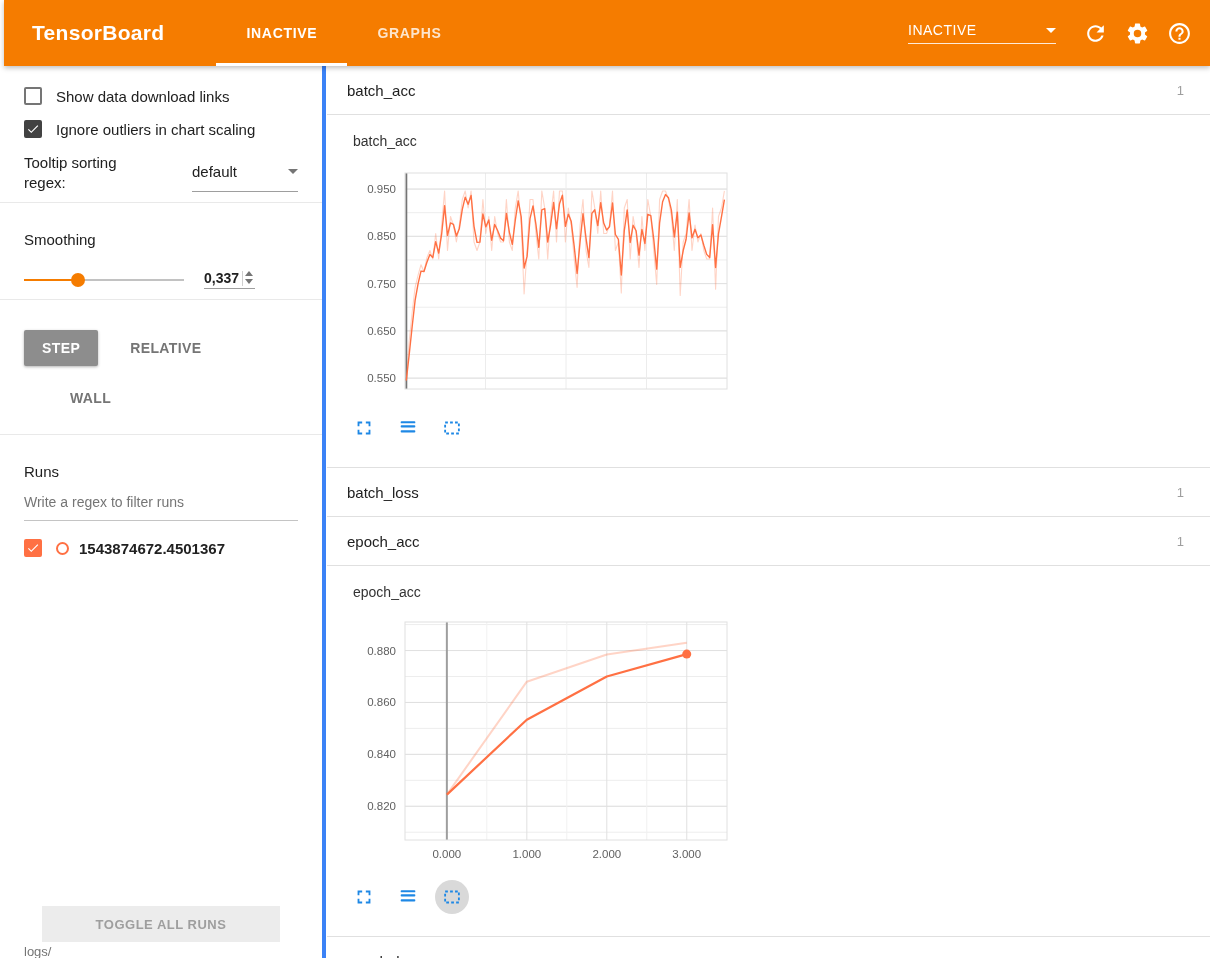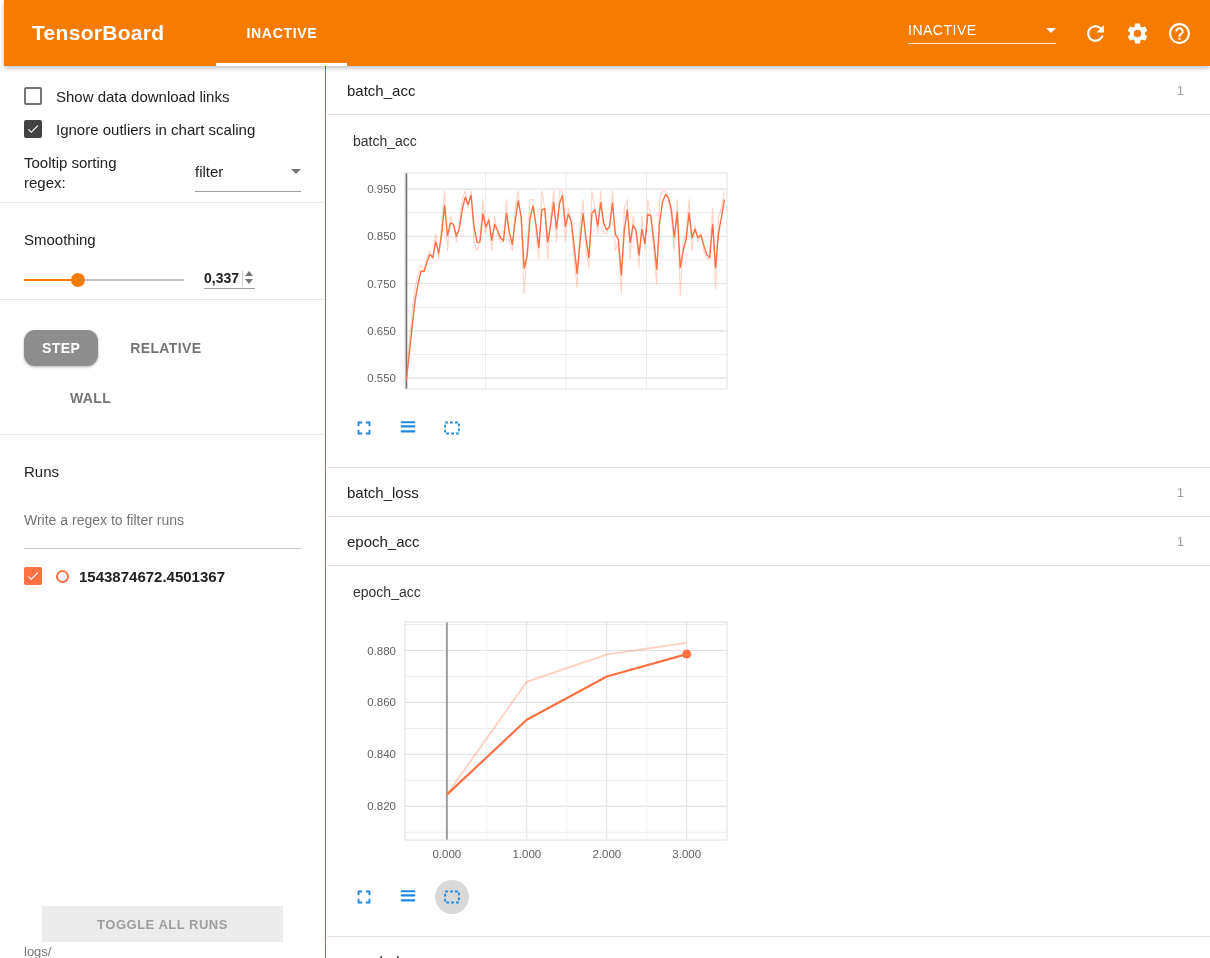--- a/index.html
+++ b/index.html
@@ -21,21 +21,21 @@
   .status-select { display:flex; align-items:center; width:148px; border-bottom:1px solid rgba(255,255,255,.85);
                    padding-bottom:5px; margin-right:18px; font-size:14px; letter-spacing:.5px; cursor:pointer; }
   .caret-down { width:0; height:0; border-left:5px solid transparent; border-right:5px solid transparent;
                 border-top:5px solid #fff; margin-left:auto; }
   .icon-btn { width:42px; height:42px; display:flex; align-items:center; justify-content:center;
               cursor:pointer; border-radius:50%; }
   .icon-btn svg { width:25px; height:25px; fill:#fff; }
 
   
   .sidebar { position:absolute; top:66px; left:0; width:326px; bottom:0; background:#fff;
-             border-right:1px solid #3b82f6; overflow:hidden; }
+             border-right:4px solid #3b82f6; overflow:hidden; }
   .side-pad { padding:6px 24px 0 24px; }
   .divider { height:1px; background:#e9e9e9; margin:10px 0; }
   .chk-row { display:flex; align-items:center; margin:15px 0; white-space:nowrap; overflow:hidden; cursor:pointer; }
   .checkbox { width:18px; height:18px; border:2px solid #757575; border-radius:2px; margin-right:14px;
               flex:none; display:flex; align-items:center; justify-content:center; background:#fff; }
   .checkbox.dark { background:#424242; border-color:#424242; }
   .checkbox.run  { background:var(--run); border-color:var(--run); }
   .checkbox svg { width:14px; height:14px; fill:#fff; }
   .side-label { font-size:15px; color:#212121; }
 
@@ -55,26 +55,26 @@
   .num-input input { width:38px; border:none; outline:none; font-size:14px; color:#212121;
                      font-family:"Liberation Sans", sans-serif;font-weight:bold; }
   .spinners { display:flex; flex-direction:column; gap:3px; padding:0 2px 2px 2px; border-left:1px solid #cfcfcf; }
   .spin { width:0; height:0; border-left:4px solid transparent; border-right:4px solid transparent; cursor:pointer; }
   .spin.up { border-bottom:5px solid #757575; }
   .spin.down { border-top:5px solid #757575; }
 
   .axis-row { display:flex; align-items:center; margin-top:14px; }
   .btn { font-size:14px; font-weight:bold; letter-spacing:.4px; padding:10px 18px; border-radius:2px;
          color:#757575; cursor:pointer; }
-  .btn.selected { background:#8d8d8d; color:#fff; box-shadow:0 1px 3px rgba(0,0,0,.3);border-radius:11px; }
+  .btn.selected { background:#8d8d8d; color:#fff; box-shadow:0 1px 3px rgba(0,0,0,.3); }
   .btn.wall { margin-left:28px; }
   .btn.relative { margin-left:14px; }
 
   .filter-input { width:100%; border:none; border-bottom:1px solid #c4c4c4; outline:none; font-size:14px;
-                  color:#212121; padding:8px 0 20px 0; font-family:"Liberation Sans", sans-serif; margin-top:20px; }
+                  color:#212121; padding:8px 0 10px 0; font-family:"Liberation Sans", sans-serif; margin-top:2px; }
   .filter-input::placeholder { color:#757575; }
   .run-row { display:flex; align-items:center; margin-top:18px; cursor:pointer; }
   .run-circle { width:13px; height:13px; border:2px solid var(--run); border-radius:50%; margin-right:10px; flex:none; }
   .run-name { font-size:15px; color:#212121;font-weight:bold; }
 
   .toggle-all { position:absolute; bottom:16px; left:42px; right:42px; height:36px; background:#ececec;
                 color:#9e9e9e; font-size:13px; font-weight:bold; letter-spacing:.5px; display:flex;
                 align-items:center; justify-content:center; border-radius:0; cursor:pointer; }
   .logs-footer { position:absolute; top:878px; left:24px; font-size:13px; color:#757575; }
 
@@ -93,20 +93,21 @@
   .tool-btn svg { width:22px; height:22px; }
   .tool-btn.focused { background:#d9d9d9; }
 </style>
 </head>
 <body>
 
 <div class="appbar">
   <div class="app-title">TensorBoard</div>
   <div class="tabs">
     <div class="tab active">INACTIVE</div>
+    <div class="tab">GRAPHS</div>
   </div>
   <div class="appbar-right">
     <div class="status-select">
       <span>INACTIVE</span>
       <span class="caret-down"></span>
     </div>
     <div class="icon-btn">
       <svg viewBox="0 0 24 24">
           <path d="M17.65 6.35C16.2 4.9 14.21 4 12 4c-4.42 0-7.99 3.58-7.99 8s3.57 8 7.99 8c3.73 0 6.84-2.55 7.73-6h-2.08c-.82 2.33-3.04 4-5.65 4-3.31 0-6-2.69-6-6s2.69-6 6-6c1.66 0 3.14.69 4.22 1.78L13 11h7V4l-2.35 2.35z"></path>
         </svg>
@@ -135,21 +136,21 @@
         <svg viewBox="0 0 24 24">
             <path d="M9 16.2L4.8 12l-1.4 1.4L9 19 21 7l-1.4-1.4z"></path>
           </svg>
       </span>
       <span class="side-label">Ignore outliers in chart scaling</span>
     </div>
 
     <div class="tooltip-block">
       <div class="tooltip-label">Tooltip sorting regex:</div>
       <div class="dropdown">
-        <span>filter</span>
+        <span>default</span>
         <span class="caret-down"></span>
       </div>
     </div>
   </div>
 
   <div class="divider"></div>
 
   <div class="side-pad">
     <div class="section-title">Smoothing</div>
     <div class="slider-row">

